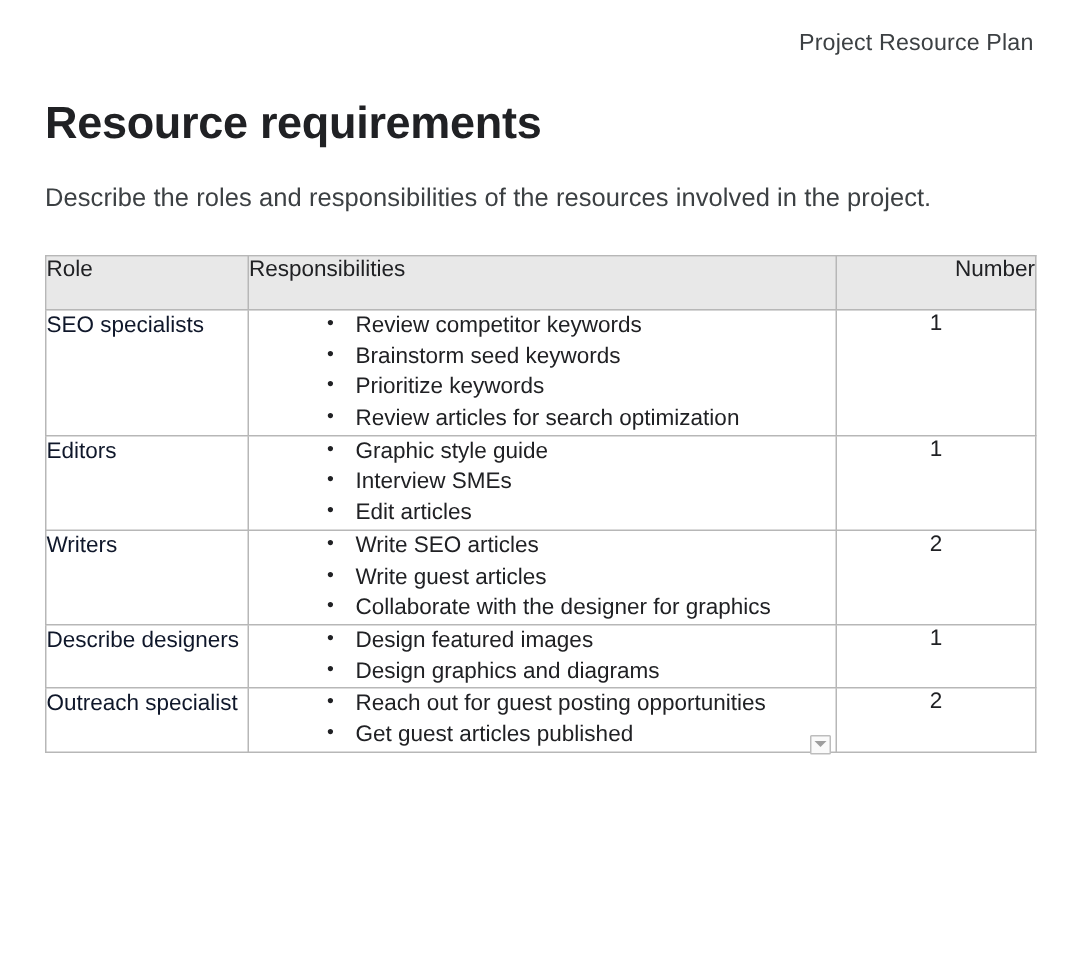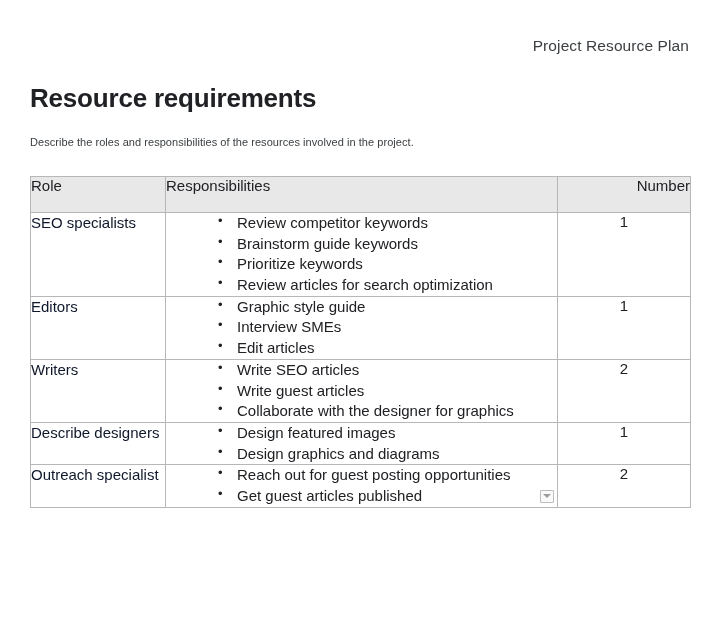--- a/index.html
+++ b/index.html
@@ -12,40 +12,40 @@
     height: 641px;
     font-family: "Liberation Sans", sans-serif;
     color: #202124;
     overflow: hidden;
   }
   .page {
     position: relative;
     width: 720px;
     height: 641px;
     box-sizing: border-box;
-    padding: 17px 30px;
+    padding: 0 30px;
   }
   .doc-header {
     text-align: right;
     font-size: 15.5px;
     color: #3c4043;
     padding-top: 20px;
     padding-right: 1px;
     letter-spacing: 0.1px;
   }
   .page-title {
-    font-size: 26px;
+    font-size: 30px;
     font-weight: bold;
     color: #202124;
     margin-top: 28px;
     margin-bottom: 0;
     letter-spacing: -0.2px;
   }
   .intro {
-    font-size: 11px;
+    font-size: 17px;
     color: #3c4043;
     margin-top: 22px;
     letter-spacing: 0.05px;
   }
   table.res-table {
     margin-top: 28px;
     border-collapse: collapse;
     width: 660px;
     table-layout: fixed;
   }
@@ -153,21 +153,21 @@
         <th>Responsibilities</th>
         <th class="num-col">Number</th>
       </tr>
     </thead>
     <tbody>
       <tr>
         <td class="role-cell">SEO specialists</td>
         <td class="resp-cell">
           <ul class="resp-list">
             <li>Review competitor keywords</li>
-            <li>Brainstorm guide keywords</li>
+            <li>Brainstorm seed keywords</li>
             <li>Prioritize keywords</li>
             <li>Review articles for search optimization</li>
           </ul>
         </td>
         <td class="num-cell">1</td>
       </tr>
       <tr>
         <td class="role-cell">Editors</td>
         <td class="resp-cell">
           <ul class="resp-list">

